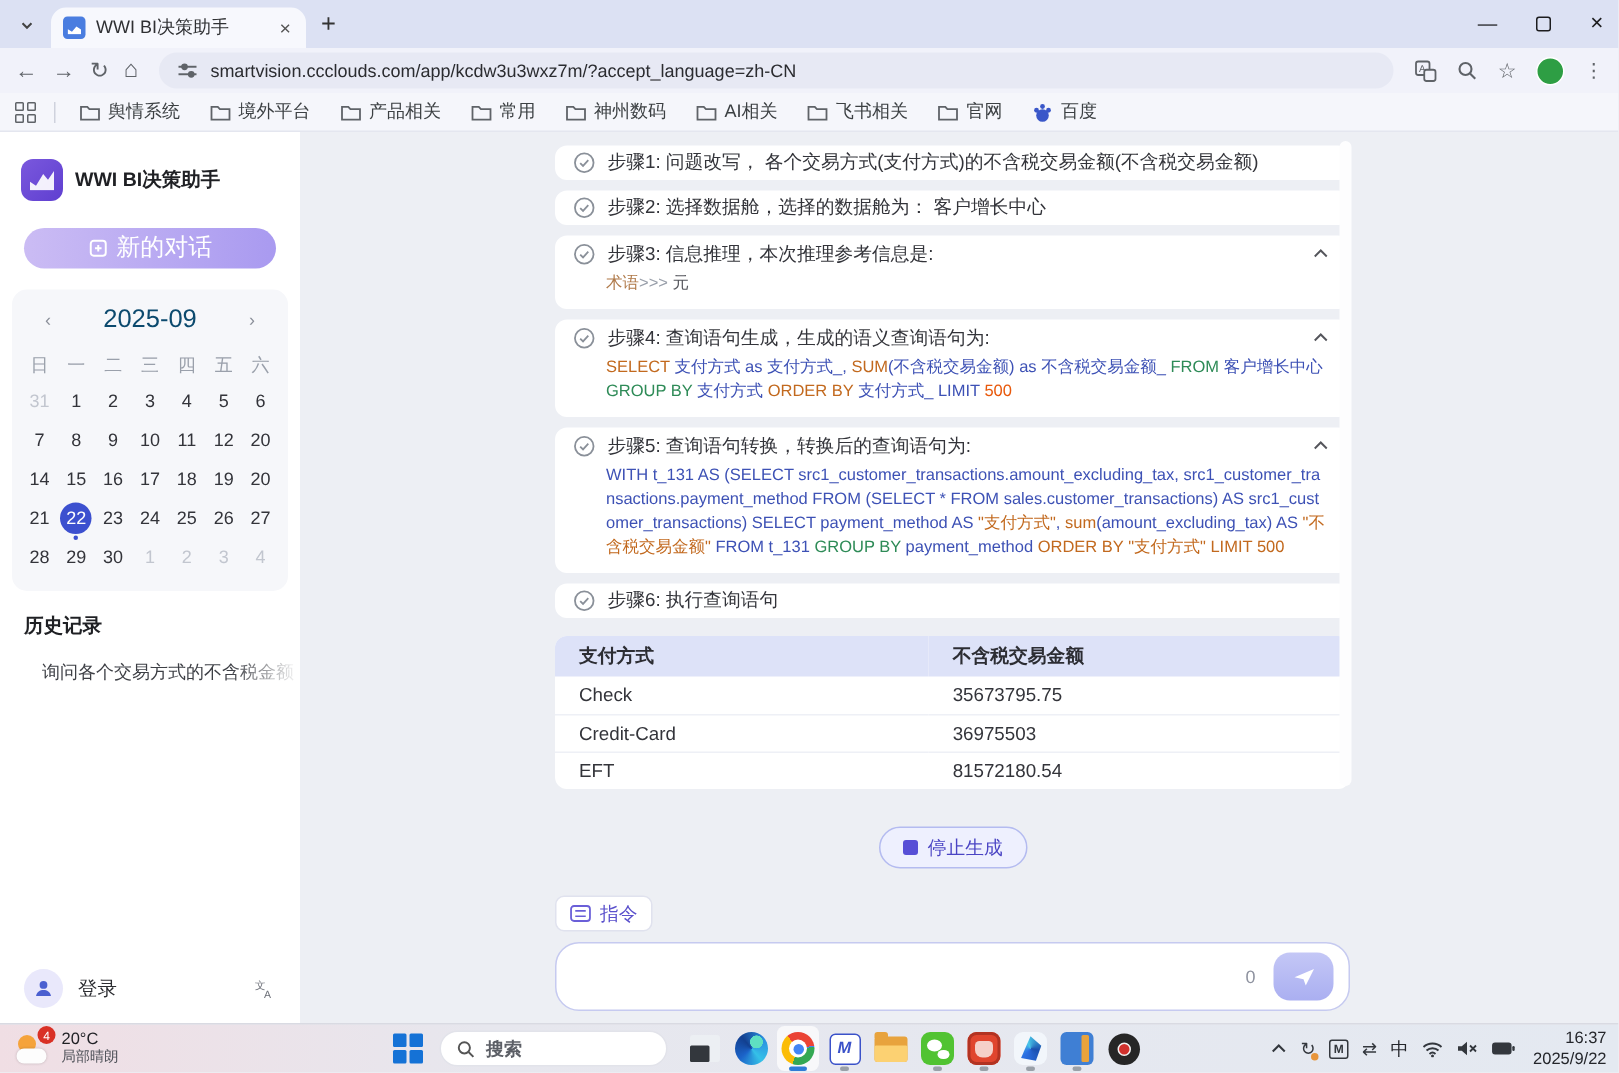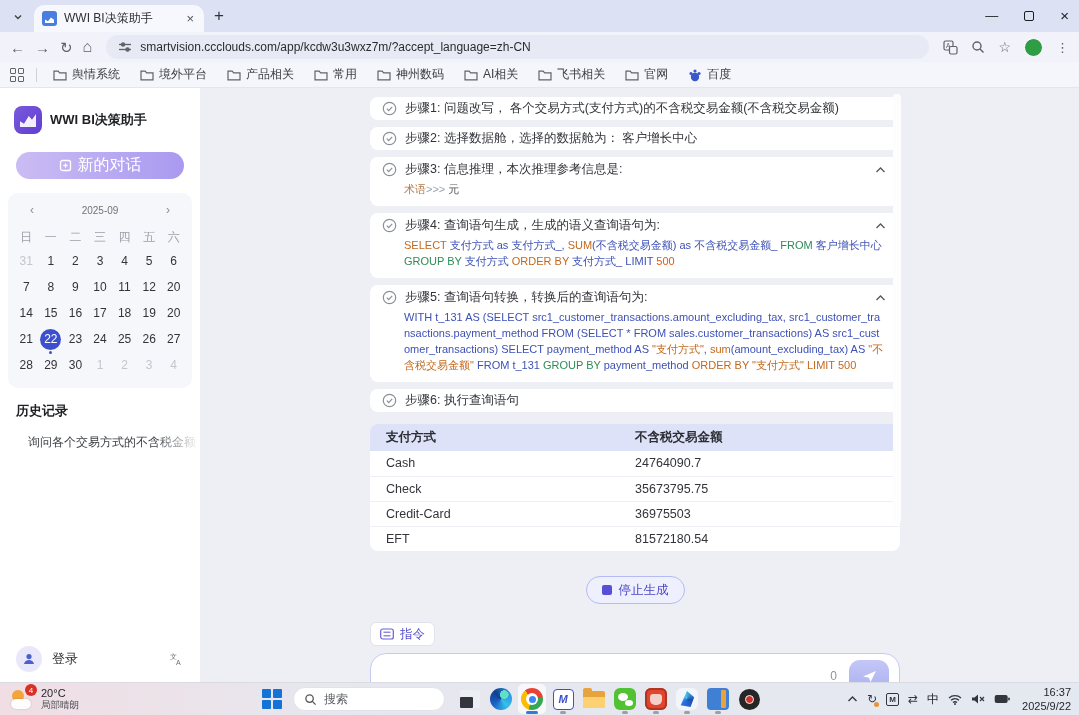--- a/index.html
+++ b/index.html
@@ -49,21 +49,21 @@
   .brand-logo::after { content:""; position:absolute; left:6px; right:6px; bottom:7px; height:13px;
     background:#fff; clip-path:polygon(0 100%,0 55%,25% 75%,55% 15%,75% 45%,100% 0,100% 100%); opacity:.92;}
   .brand-title { font-size:13px; font-weight:bold; color:#1f2024; }
   .newchat { margin:8px 16px 0 16px; height:27px; border-radius:16px; border:0;
     background:linear-gradient(90deg,#cbbcf4,#a99af0); color:#fff; font-size:16px;
     display:flex; align-items:center; justify-content:center; gap:6px; width:168px; }
 
   .calendar { margin:14px 8px 0 8px; background:#f6f7fa; border-radius:10px; padding:8px 6px 10px 6px; }
   .cal-head { display:flex; align-items:center; justify-content:space-between; padding:2px 16px; }
   .cal-arrow { color:#8a8f99; font-size:12px; }
-  .cal-month { font-size:10px; color:#737373; }
+  .cal-month { font-size:17px; color:#0c4a6e; }
   .cal-week, .cal-grid { display:grid; grid-template-columns:repeat(7,1fr); }
   .cal-week { margin-top:10px; }
   .cal-week span { text-align:center; font-size:12px; color:#9aa0ab; }
   .cal-grid { margin-top:2px; }
   .day { height:26px; display:flex; align-items:center; justify-content:center; font-size:12px; color:#33343a;
     position:relative; }
   .day.muted { color:#c2c6cf; }
   .day.sel { color:#fff; }
   .day.sel i { position:absolute; width:21px; height:21px; border-radius:50%; background:#3c50cf; z-index:0; }
   .day.sel b { position:relative; z-index:1; font-weight:normal; }
@@ -136,21 +136,21 @@
     background:#d93025; color:#fff; font-size:8px; display:flex; align-items:center; justify-content:center; padding:0 2px;}
   .wtext { display:flex; flex-direction:column; line-height:1.15; }
   .wtemp { font-size:11px; color:#1f2024; }
   .wdesc { font-size:9.5px; color:#4e5158; }
 
   .tb-center { position:absolute; left:262px; display:flex; align-items:center; gap:5px; height:33px; }
   .winlogo { width:20px; height:20px; display:grid; grid-template-columns:1fr 1fr; gap:2px; margin-right:6px; }
   .winlogo b { background:#1572d6; border-radius:1px; }
   .tb-search { width:152px; height:24px; background:#fff; border:1px solid #e2e3ea; border-radius:13px;
     display:flex; align-items:center; gap:7px; padding:0 10px; margin-right:6px; }
-  .tb-search span { font-size:12px; color:#5c5f66; }
+  .tb-search span { font-size:12px; color:#5c5f66;font-weight:bold; }
   .app { width:28px; height:30px; display:flex; align-items:center; justify-content:center; position:relative;
     border-radius:5px; }
   .app.active { background:rgba(255,255,255,.7); }
   .app.active::after { content:""; position:absolute; bottom:0; left:8px; right:8px; height:3px; border-radius:2px;
     background:#2f7cd6; }
   .app.running::after { content:""; position:absolute; bottom:0; left:50%; margin-left:-3px; width:6px; height:3px;
     border-radius:2px; background:#9aa0a8; }
   .stackwin { width:20px; height:18px; background:#eceff3; border-radius:2px; position:relative; }
   .stackwin::after { content:""; position:absolute; left:0; bottom:0; width:13px; height:11px; background:#33373d; border-radius:1px;}
   .edge-ic { width:22px; height:22px; border-radius:50%;
@@ -478,24 +478,20 @@
       <div class="result-card">
         <table class="result">
           <thead>
               <tr id="tbl-head">
                 <th class="col-a">支付方式</th>
                 <th>不含税交易金额</th>
               </tr>
             </thead>
           <tbody id="tbl-body">
               <tr>
-                <td>Cash</td>
-                <td>24764090.7</td>
-              </tr>
-              <tr>
                 <td>Check</td>
                 <td>35673795.75</td>
               </tr>
               <tr>
                 <td>Credit-Card</td>
                 <td>36975503</td>
               </tr>
               <tr>
                 <td>EFT</td>
                 <td>81572180.54</td>

